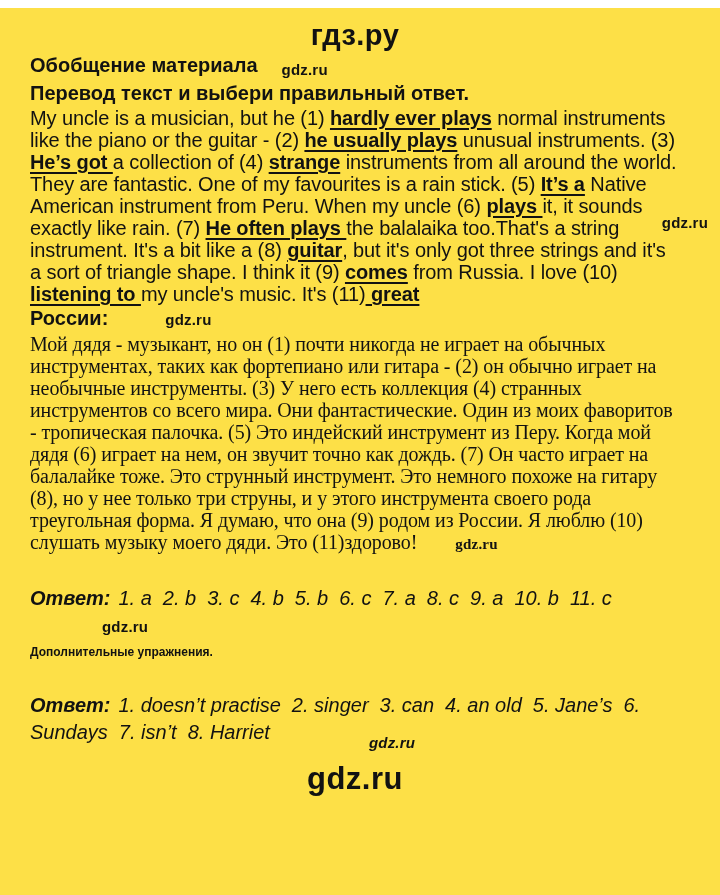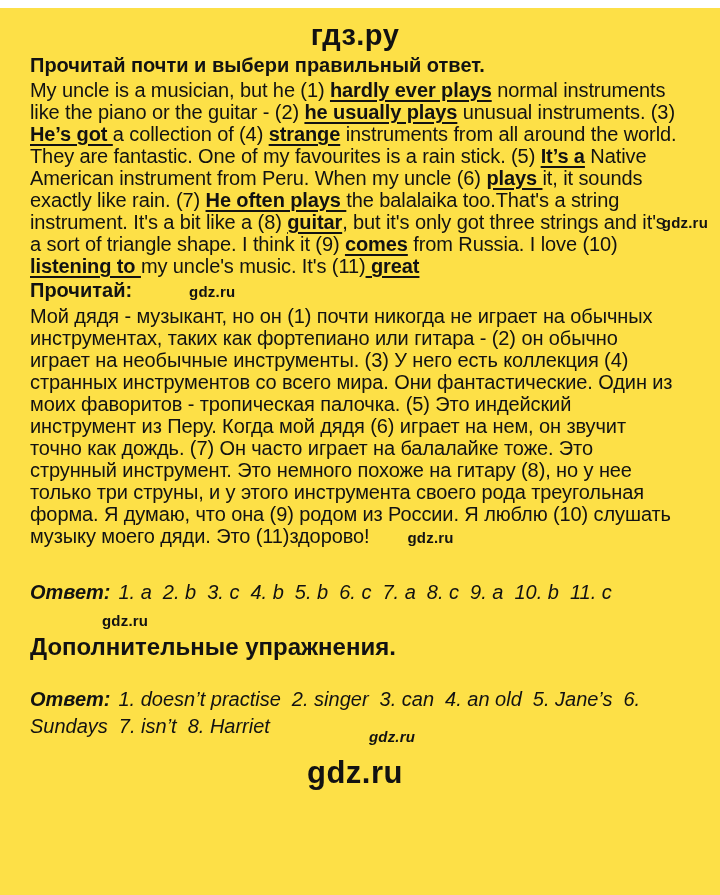--- a/index.html
+++ b/index.html
@@ -30,67 +30,70 @@
     line-height: 22px;
     margin: 0;
     letter-spacing: -0.1px;
   }
   .seg-b {
     font-weight: 700;
     text-decoration: underline;
     text-decoration-thickness: 2px;
     text-underline-offset: 3px;
   }
-  .russian { margin-bottom: 30px; }
+  .russian { margin-bottom: 30px; font-family: Liberation Serif, serif; }
   .wm {
     font-size: 15px;
     font-weight: 700;
     letter-spacing: 0.2px;
     white-space: nowrap;
   }
   .wm-after-heading { margin-left: 24px; position: relative; top: 3px; }
   .wm-right { position: absolute; top: 206px; right: 12px; }
   .wm-after-translation-label { margin-left: 57px; }
   .wm-after-russian { margin-left: 38px; }
   .wm-under-answers { margin: 5px 0 3px 72px; line-height: 19px; }
   .wm-after-extra { margin-left: 88px; position: relative; top: 9px; }
   .answers { font-size: 20px; line-height: 27px; font-style: italic; }
   .answers .label { font-weight: 700; margin-right: 8px; }
   .answer-item { margin-right: 11px; }
   .extra-heading {
-    font-size: 24px;
+    font-size: 12px;
     line-height: 27px;
     font-weight: 700;
     margin-bottom: 26px;
   }
   .answers-extra { margin-bottom: 0; }
   .footer-wm {
     font-size: 31px;
     font-weight: 700;
     text-align: center;
     margin-top: 14px;
     letter-spacing: 0.5px;
   }
 </style>
 </head>
 <body>
 
 <div class="page">
 
   <div class="site-title">гдз.ру</div>
 
+  <div class="heading-line">
+    <span class="h-bold">Обобщение материала</span><span class="wm wm-after-heading">gdz.ru</span>
+  </div>
 
-  <div class="task">Прочитай почти и выбери правильный ответ.</div>
+  <div class="task">Перевод текст и выбери правильный ответ.</div>
 
   <p class="body-text english"><span class="seg">My uncle is a musician, but he (1) </span><span class="seg-b">hardly ever plays</span><span class="seg"> normal instruments like the piano or the guitar - (2) </span><span class="seg-b">he usually plays</span><span class="seg"> unusual instruments. (3) </span><span class="seg-b">He’s got </span><span class="seg">a collection of (4) </span><span class="seg-b">strange</span><span class="seg"> instruments from all around the world. They are fantastic. One of my favourites is a rain stick. (5) </span><span class="seg-b">It’s a</span><span class="seg"> Native American instrument from Peru. When my uncle (6) </span><span class="seg-b">plays </span><span class="seg">it, it sounds exactly like rain. (7) </span><span class="seg-b">He often plays </span><span class="seg">the balalaika too.That's a string instrument. It's a bit like a (8) </span><span class="seg-b">guitar</span><span class="seg">, but it's only got three strings and it's a sort of triangle shape. I think it (9) </span><span class="seg-b">comes</span><span class="seg"> from Russia. I love (10) </span><span class="seg-b"> listening to </span><span class="seg">my uncle's music. It's (11)</span><span class="seg-b"> great</span></p>
 
   <span class="wm wm-right">gdz.ru</span>
 
   <div class="heading-line">
-    <span class="h-bold">Прочитай:</span><span class="wm wm-after-translation-label">gdz.ru</span>
+    <span class="h-bold">России:</span><span class="wm wm-after-translation-label">gdz.ru</span>
   </div>
 
   <p class="body-text russian">
     <span>Мой дядя - музыкант, но он (1) почти никогда не играет на обычных инструментах, таких как фортепиано или гитара - (2) он обычно играет на необычные инструменты. (3) У него есть коллекция (4) странных инструментов со всего мира. Они фантастические. Один из моих фаворитов - тропическая палочка. (5) Это индейский инструмент из Перу. Когда мой дядя (6) играет на нем, он звучит точно как дождь. (7) Он часто играет на балалайке тоже. Это струнный инструмент. Это немного похоже на гитару (8), но у нее только три струны, и у этого инструмента своего рода треугольная форма. Я думаю, что она (9) родом из России. Я люблю (10) слушать музыку моего дяди. Это (11)здорово!</span><span class="wm wm-after-russian">gdz.ru</span>
   </p>
 
   <div class="answers answers-main">
     <span class="label">Ответ:</span><span><span class="answer-item">1. a</span><span class="answer-item">2. b</span><span class="answer-item">3. c</span><span class="answer-item">4. b</span><span class="answer-item">5. b</span><span class="answer-item">6. c</span><span class="answer-item">7. a</span><span class="answer-item">8. c</span><span class="answer-item">9. a</span><span class="answer-item">10. b</span><span class="answer-item">11. c</span></span>
   </div>
 

